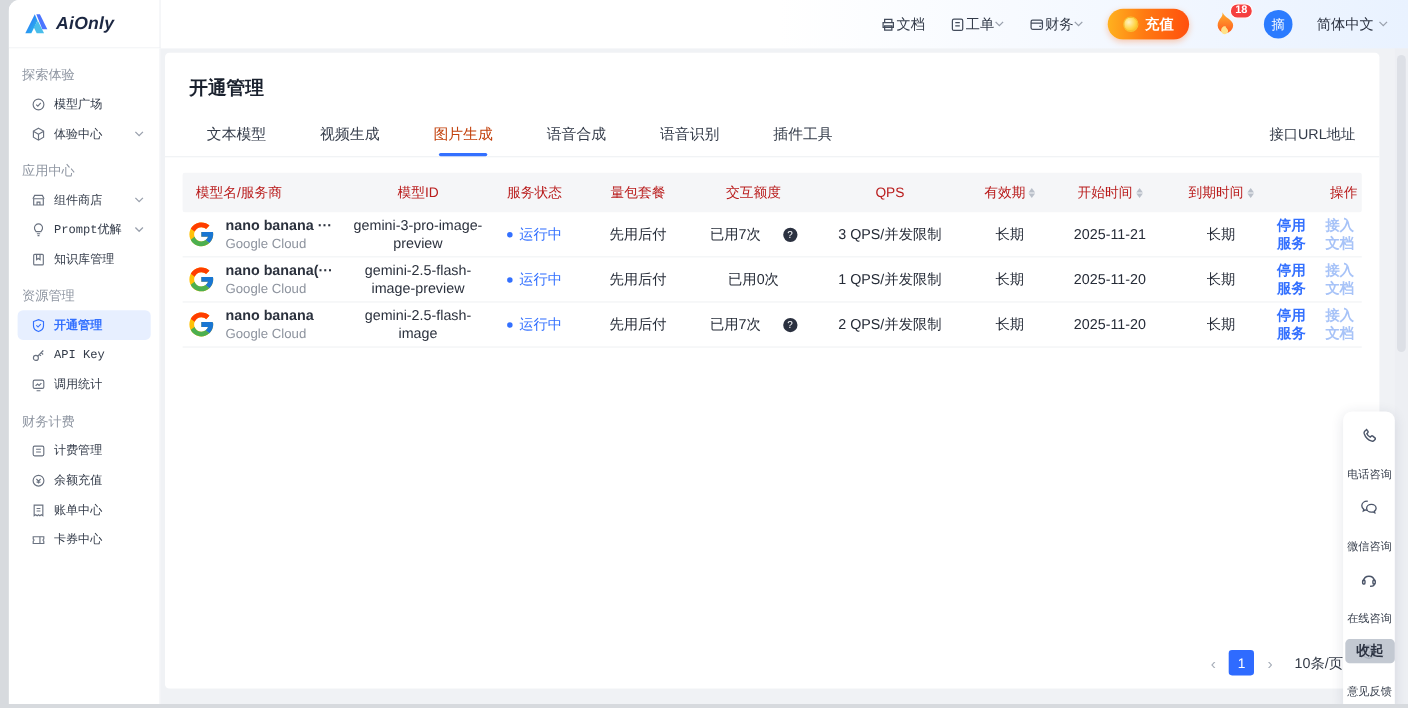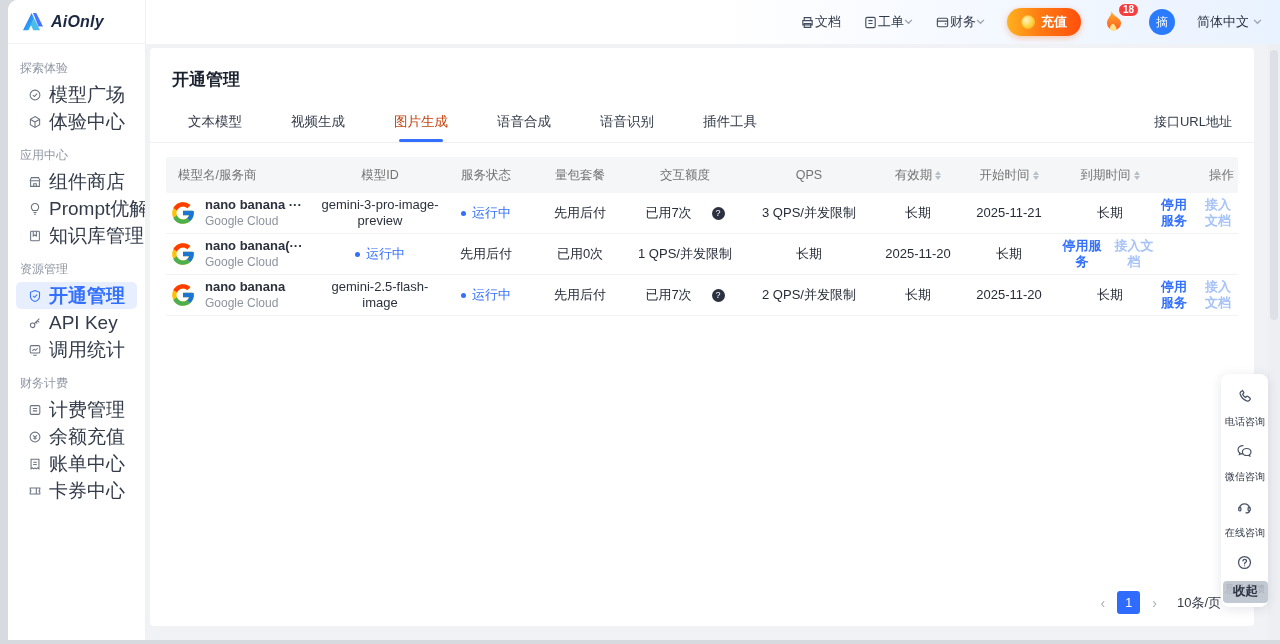--- a/index.html
+++ b/index.html
@@ -21,41 +21,41 @@
   .fire-wrap { position:relative; width:24px; height:26px; cursor:pointer; }
   .fire-badge { position:absolute; top:-6px; right:-12px; background:#f53f3f; color:#fff; font-size:10px; line-height:12px; padding:0 4px; border-radius:8px; border:1.5px solid #fff; font-weight:bold; }
   .avatar { width:26px; height:26px; border-radius:50%; background:#2b7bff; color:#fff; font-size:12px; display:flex; align-items:center; justify-content:center; cursor:pointer; }
   .lang { display:flex; align-items:center; gap:4px; font-size:13px; color:#2a3140; cursor:pointer; }
 
   
   .main { display:flex; height:596px; position:relative; }
   .sidebar { width:138px; background:#fff; border-right:1px solid #eef0f3; padding:10px 8px 0; overflow:hidden; }
   .side-section { margin-bottom:6px; }
   .side-title { font-size:12px; color:#8f96a2; padding:6px 4px 4px; }
-  .side-item { height:27px; display:flex; align-items:center; gap:7px; padding:0 6px 0 12px; border-radius:5px; font-size:19px; color:#333b49; cursor:pointer; }
+  .side-item { height:27px; display:flex; align-items:center; gap:7px; padding:0 6px 0 12px; border-radius:5px; font-size:11px; color:#333b49; cursor:pointer;font-family:Liberation Mono, monospace; }
   .side-item .si { color:#6a7280; flex:none; }
   .side-item .si-label { flex:1; white-space:nowrap; }
   .side-item.active { background:#e7efff; color:#3370ff; font-weight:bold; }
   .side-item.active .si { color:#3370ff; }
   .flame-sm { width:11px; height:13px; }
 
   .content { flex:1; position:relative; padding:4px 26px 14px 4px; }
   .card { background:#fff; border-radius:4px; height:100%; position:relative; overflow:hidden; }
   .page-title { font-size:17px; font-weight:bold; color:#1a212e; padding:20px 22px 16px; }
 
   .tabs-row { display:flex; align-items:center; border-bottom:1px solid #eef0f3; padding:0 22px; }
   .tab { font-size:13.5px; color:#333b49; padding:6px 0 11px; margin-right:33px; cursor:pointer; position:relative;margin-left:16px; }
   .tab.active { color:#c2410c; font-weight:normal; }
   .tab.active::after { content:""; position:absolute; left:10%; right:10%; bottom:0; height:3px; border-radius:2px; background:#3370ff; }
   .url-link { margin-left:auto; font-size:13px; color:#333b49; cursor:pointer; padding-bottom:6px; }
 
   
   .table { margin:14px 16px 0; font-size:13px; }
   .tgrid { display:grid; grid-template-columns:150px 128px 84px 104px 106px 142px 76px 106px 96px 1fr; align-items:center; }
-  .thead { background:#f5f6f8; border-radius:2px; height:36px; color:#737373; font-size:12.5px; }
+  .thead { background:#f5f6f8; border-radius:2px; height:36px; color:#b91c1c; font-size:12.5px; }
   .th { text-align:center; display:flex; align-items:center; justify-content:center; gap:3px; }
   .th.left { justify-content:flex-start; padding-left:12px; }
   .th.right { justify-content:flex-end; padding-right:4px; }
   .sorter { display:inline-flex; flex-direction:column; gap:1px; }
   .sorter i { width:0; height:0; border-left:3.5px solid transparent; border-right:3.5px solid transparent; }
   .sorter .up { border-bottom:4px solid #b9bfc9; }
   .sorter .dn { border-top:4px solid #b9bfc9; }
   .trow { height:41px; border-bottom:1px solid #f0f2f4; color:#262c38; }
   .td { text-align:center; line-height:1.25; }
   .td.left { display:flex; align-items:center; gap:9px; text-align:left; padding-left:4px; }
@@ -74,21 +74,21 @@
   
   .pagination { position:absolute; right:20px; bottom:12px; display:flex; align-items:center; gap:10px; font-size:13px; color:#5b6472; }
   .pg-arrow { color:#a6adb8; font-size:14px; cursor:pointer; padding:0 2px; }
   .pg-current { width:23px; height:23px; background:#2f6bff; color:#fff; border-radius:3px; display:flex; align-items:center; justify-content:center; font-size:12.5px; cursor:pointer; }
   .pg-size { display:flex; align-items:center; gap:4px; color:#343b47; cursor:pointer; margin-left:8px; }
 
   
   .scroll-rail { position:absolute; right:0; top:0; bottom:0; width:12px; background:#edeff3; }
   .scroll-thumb { position:absolute; top:6px; right:2px; width:8px; height:270px; border-radius:4px; background:#dde0e6; }
   .support { position:absolute; right:12px; top:374px; width:47px; background:#fff; border-radius:8px; box-shadow:0 2px 12px rgba(30,40,70,.12); padding:6px 0 4px; display:flex; flex-direction:column; }
-  .sup-item { display:flex; flex-direction:column; align-items:center; gap:10px; padding:7px 0; cursor:pointer; color:#444e60; }
+  .sup-item { display:flex; flex-direction:column; align-items:center; gap:20px; padding:7px 0; cursor:pointer; color:#444e60; }
   .sup-item svg { color:#4a5468; }
   .sup-label { font-size:11px; color:#333b49; white-space:nowrap; transform:scale(.92); }
   .collapse-btn { position:absolute; right:12px; top:581px; background:rgba(185,192,202,.85); border:none; border-radius:4px; padding:2px 10px 3px; font-size:12.5px; font-weight:bold; color:#2c3342; cursor:pointer; }
 </style>
 </head>
 <body>
 
 <svg width="0" height="0" style="position:absolute">
   <defs>
     <linearGradient id="logoGrad" x1="0" y1="0" x2="1" y2="1">
@@ -369,20 +369,23 @@
                     <path fill="#FF3D00" d="M6.3 14.7l6.6 4.8C14.7 15.1 19 12 24 12c3.1 0 5.9 1.2 8 3l5.7-5.7C34.3 6.1 29.4 4 24 4 16.3 4 9.7 8.3 6.3 14.7z"></path>
                     <path fill="#4CAF50" d="M24 44c5.2 0 9.9-2 13.4-5.2l-6.2-5.2C29.2 35.1 26.7 36 24 36c-5.2 0-9.6-3.3-11.3-8l-6.5 5C9.5 39.6 16.2 44 24 44z"></path>
                     <path fill="#1976D2" d="M43.6 20.1H42V20H24v8h11.3c-.8 2.2-2.2 4.2-4.1 5.6l6.2 5.2C36.9 39.2 44 34 44 24c0-1.3-.1-2.7-.4-3.9z"></path>
                   </svg>
               <div>
                     <div class="m-name">nano banana(···</div>
                     <div class="m-provider">Google Cloud</div>
                   </div>
             </div>
             <div class="td">
+                  <div class="model-id">gemini-2.5-flash-image-preview</div>
+                </div>
+            <div class="td">
                   <div class="status">
                     <span class="dot"></span>
                     <span>运行中</span>
                   </div>
                 </div>
             <div class="td">先用后付</div>
             <div class="td">
                   <div class="quota">
                     <span>已用0次</span>
                   </div>

